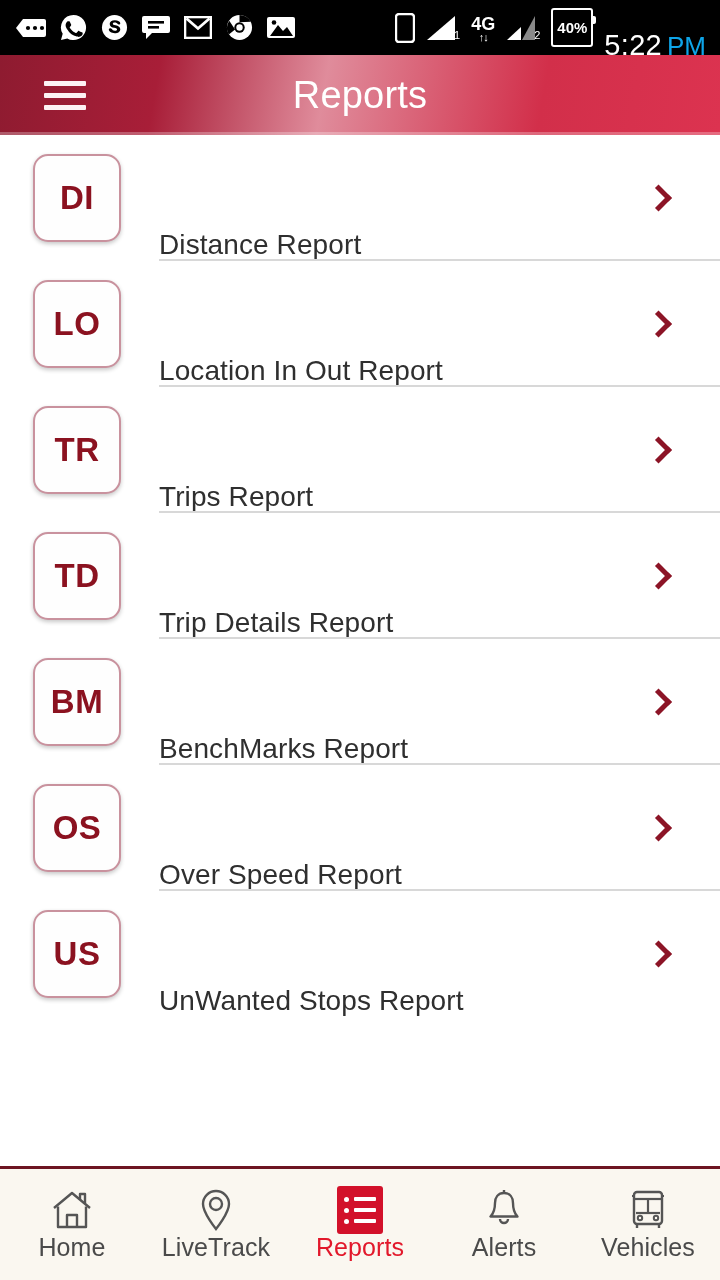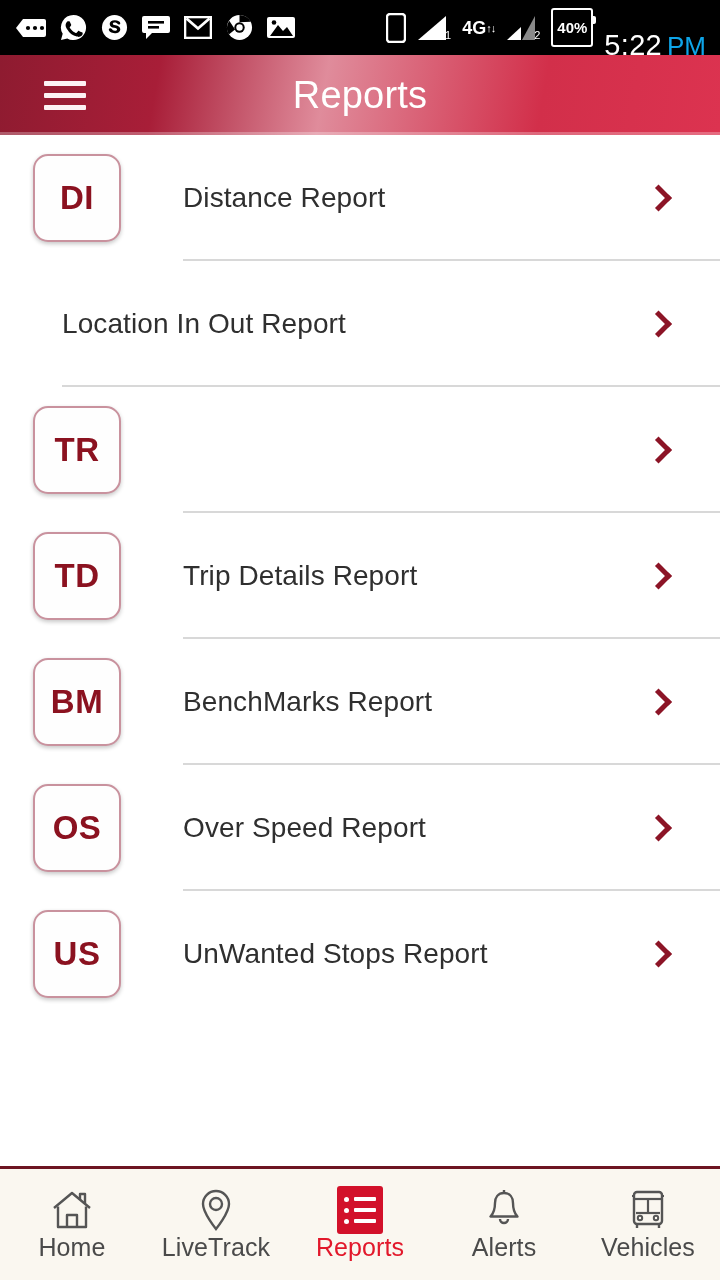--- a/index.html
+++ b/index.html
@@ -20,21 +20,21 @@
   .sb-left{ display:flex; align-items:center; gap:14px; }
   .sb-right{ display:flex; align-items:center; gap:11px; margin-left:auto; }
   .sb-ico{ display:block; }
   .sb-time{
     color:#ffffff; font-size:29px; letter-spacing:.3px;
     font-family:"Liberation Sans", sans-serif; line-height:1;
   }
   .sb-ampm{ color:#0ea5e9; font-size:26px; margin-left:5px; line-height:1; }
   .sb-4g{
     color:#ffffff; font-size:18px; font-weight:bold; line-height:1;
-    display:flex; flex-direction:row; align-items:center;
+    display:flex; flex-direction:column; align-items:center;
   }
   .sb-4g span.arrows{ font-size:11px; line-height:8px; letter-spacing:-1px;}
   .sb-sub{ color:#fff; font-size:11px; align-self:flex-end; margin-left:-2px; }
   .batt{
     border:2px solid #fff; border-radius:3px; padding:10px 4px;
     color:#fff; font-size:15px; font-weight:bold; position:relative;
     line-height:1.05;
   }
   .batt:after{
     content:""; position:absolute; right:-5px; top:6px; width:3px; height:8px;
@@ -74,22 +74,22 @@
   .badge{
     width:88px; height:88px; margin-left:33px; flex:0 0 auto;
     border:2px solid #c9929e; border-radius:15px; background:#fefefe;
     box-shadow:0 2px 4px rgba(0,0,0,.22);
     display:flex; align-items:center; justify-content:center;
   }
   .badge span{
     color:#8b1220; font-size:33px; font-weight:bold; letter-spacing:.5px;
   }
   .row-body{
-    flex:1 1 auto; height:126px; margin-left:62px; position:relative;
-    display:flex; align-items:center;
+    flex:1 1 auto; height:126px; margin-left:38px; position:relative;
+    display:flex; align-items:flex-end;
   }
   .row-label{
     color:#2f2f2f; font-size:28px; font-weight:400; letter-spacing:.1px;
   }
   .chev{
     position:absolute; right:52px; top:50%; transform:translateY(-50%);
     width:19px; height:19px; border-right:5px solid #8c1426;
     border-top:5px solid #8c1426; transform-origin:center;
     transform:translateY(-50%) rotate(45deg);
   }
@@ -217,31 +217,35 @@
       <div class="badge">
         <span>DI</span>
       </div>
       <div class="row-body">
         <div class="row-label">Distance Report</div>
         <div class="chev"></div>
         <div class="divider"></div>
       </div>
     </div>
     <div class="row">
+      <div class="badge">
+        <span>LO</span>
+      </div>
       <div class="row-body">
         <div class="row-label">Location In Out Report</div>
         <div class="chev"></div>
         <div class="divider"></div>
       </div>
     </div>
     <div class="row">
       <div class="badge">
         <span>TR</span>
       </div>
       <div class="row-body">
+        <div class="row-label">Trips Report</div>
         <div class="chev"></div>
         <div class="divider"></div>
       </div>
     </div>
     <div class="row">
       <div class="badge">
         <span>TD</span>
       </div>
       <div class="row-body">
         <div class="row-label">Trip Details Report</div>

